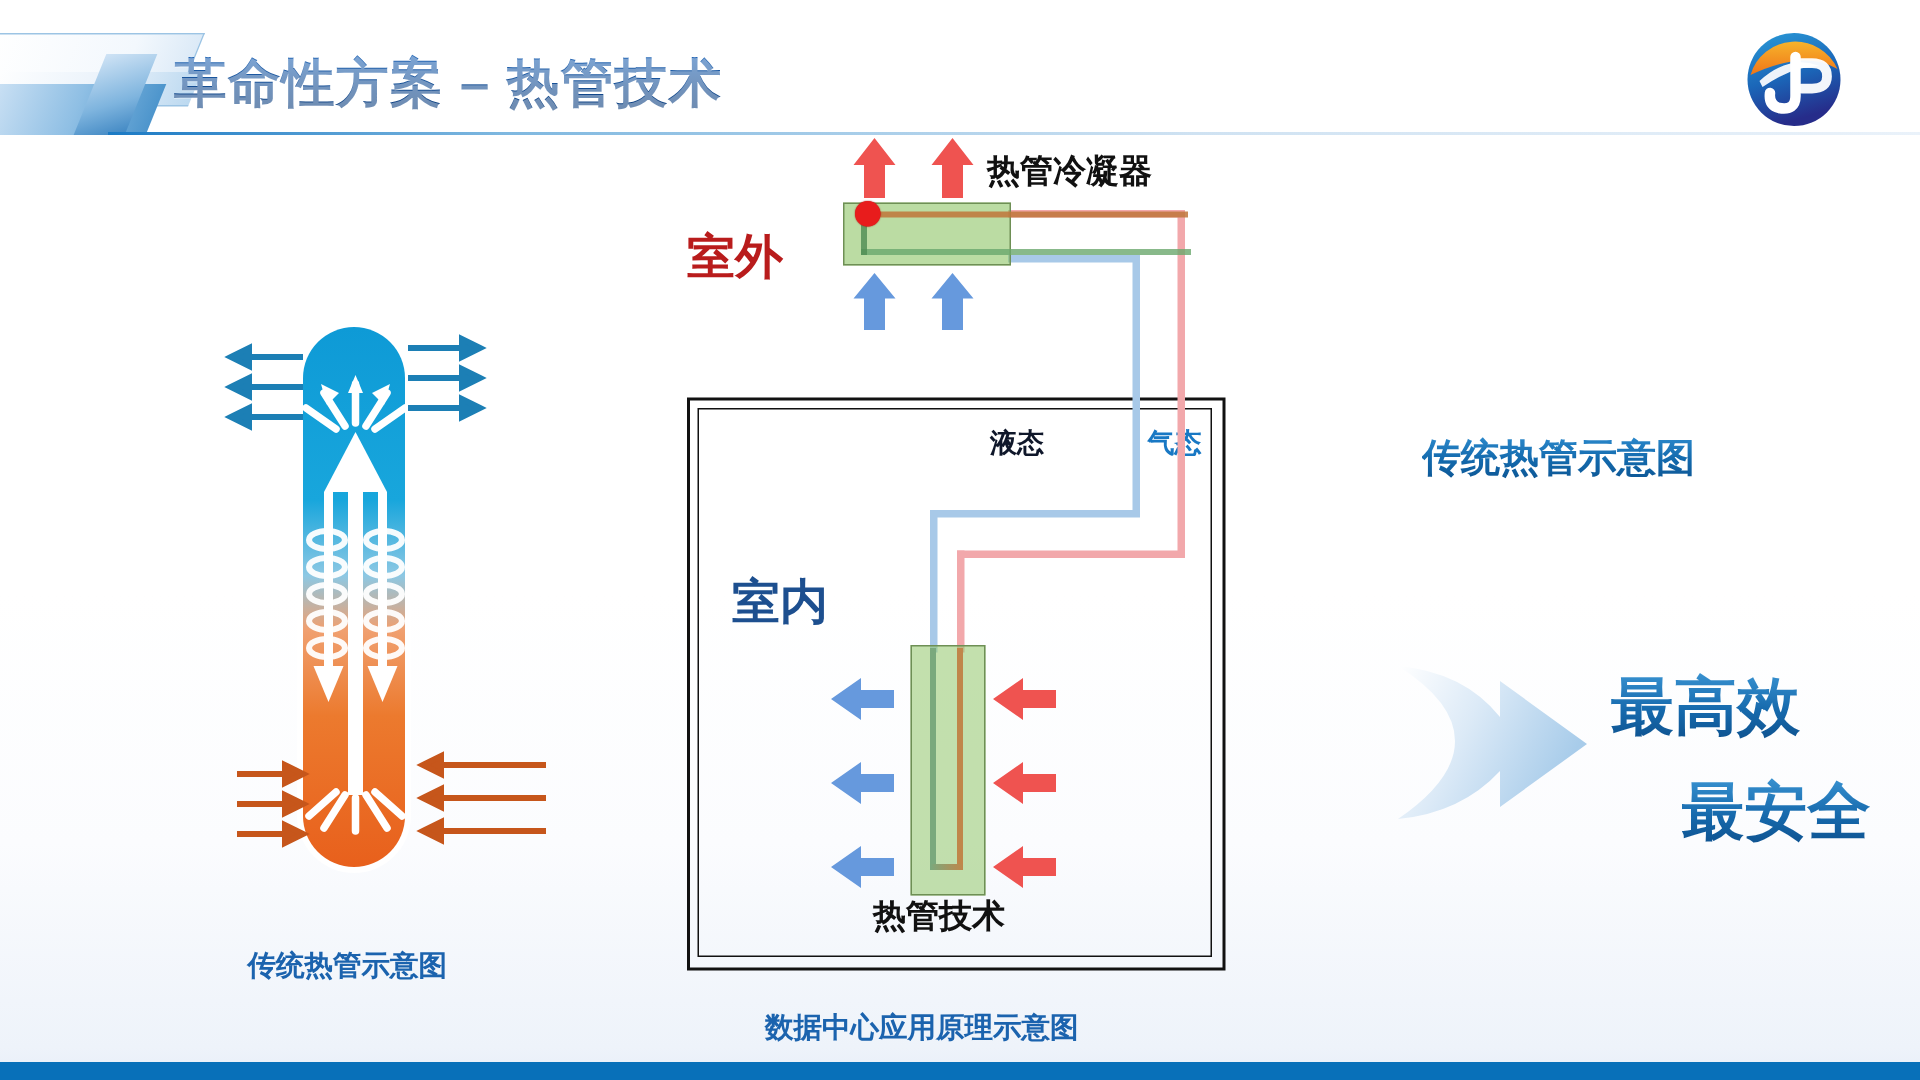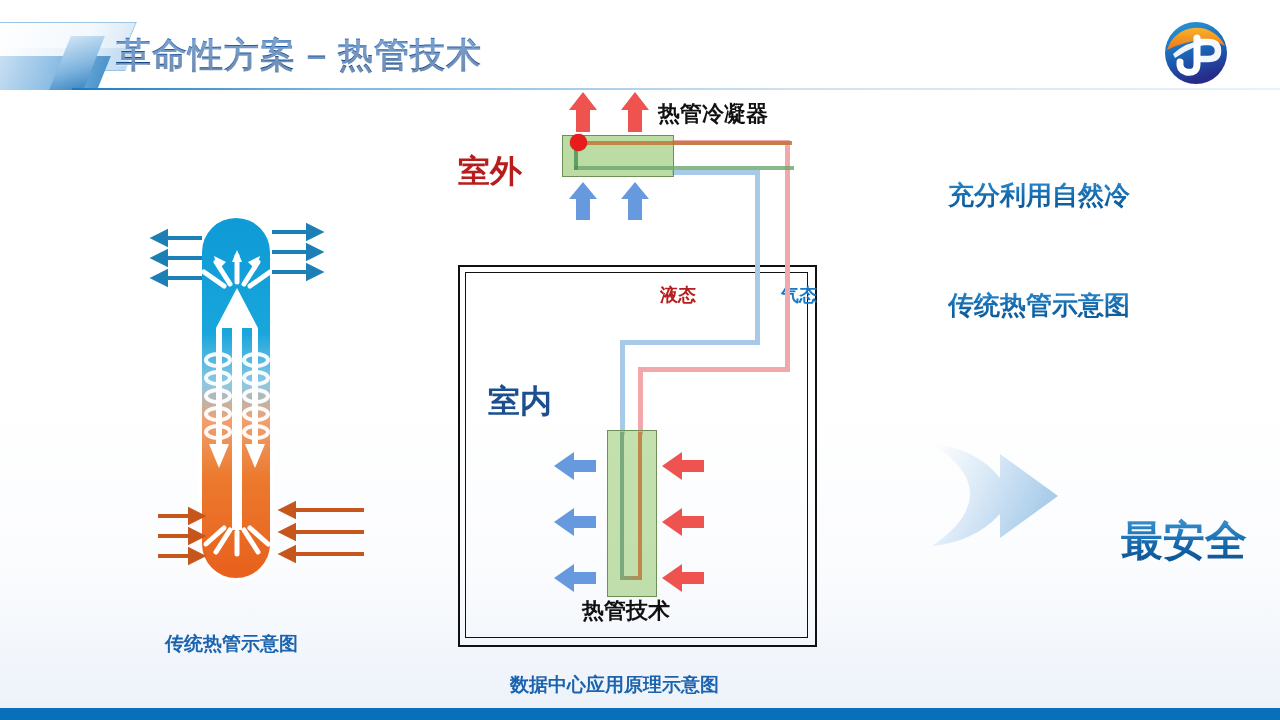--- a/index.html
+++ b/index.html
@@ -43,22 +43,22 @@
   .fig-left{position:absolute;left:140px;top:210px;width:240px;height:400px;}
 
   
   .diagram{position:absolute;left:440px;top:90px;width:400px;height:580px;}
 
   .lbl{position:absolute;white-space:nowrap;}
   .lbl-outdoor{left:18px;top:60px;font-size:32px;font-weight:bold;color:#b91c1c;text-align:right;}
   .lbl-indoor{left:48px;top:290px;font-size:32px;font-weight:bold;color:#1d4f8f;}
   .lbl-condenser{left:218px;top:9px;font-size:22px;font-weight:bold;color:#111111;}
   .lbl-evaporator{left:142px;top:506px;font-size:22px;font-weight:bold;color:#111111;}
-  .lbl-liquid{left:220px;top:193px;font-size:18px;font-weight:bold;color:#b91c1c;}
-  .lbl-gas{left:325px;top:193px;font-size:18px;font-weight:bold;color:#1878c4;margin-left:16px;}
+  .lbl-liquid{left:220px;top:193px;font-size:18px;font-weight:bold;color:#0f172a;}
+  .lbl-gas{left:325px;top:193px;font-size:18px;font-weight:bold;color:#1878c4;}
 
   
   .room-outer{position:absolute;left:18px;top:175px;width:355px;height:378px;
               border:2px solid #111;background:transparent;}
   .room-inner{position:absolute;left:25px;top:182px;width:341px;height:364px;
               border:1px solid #111;background:transparent;}
 
   
   .condenser{position:absolute;left:122px;top:45px;width:110px;height:40px;
              background:rgba(146,198,106,.62);border:1px solid #6e8f55;}
@@ -303,32 +303,32 @@
       <g fill="#EF5350">
         <polygon points="2,14 22,0 22,8 44,8 44,20 22,20 22,28"></polygon>
         <polygon points="2,70 22,56 22,64 44,64 44,76 22,76 22,84"></polygon>
         <polygon points="2,126 22,112 22,120 44,120 44,132 22,132 22,140"></polygon>
       </g>
     </svg>
   </div>
 
   <div class="cap cap-center">数据中心应用原理示意图</div>
 
-  <div class="bullet b1">充分利用自然冷</div>
   <div class="bullet b2">传统热管示意图</div>
 
   <div class="big-arrow">
     <svg width="130" height="112" viewBox="0 0 130 112">
       <defs>
         <linearGradient id="arrGrad" x1="0" y1="0" x2="1" y2="0.4">
           <stop offset="0%" stop-color="#ffffff"></stop>
           <stop offset="45%" stop-color="#DCEAF7"></stop>
           <stop offset="100%" stop-color="#A8CCEA"></stop>
         </linearGradient>
       </defs>
       <path d="M2 6 Q46 10 70 40 L70 16 L128 58 L70 100 L70 76 Q44 104 2 108 Q40 82 40 56 Q40 30 2 6 Z" fill="url(#arrGrad)"></path>
     </svg>
   </div>
 
+  <div class="big g1">最高效</div>
   <div class="big g2">最安全</div>
 
   <div class="footer-bar"></div>
 </div>
 
 </body></html>

